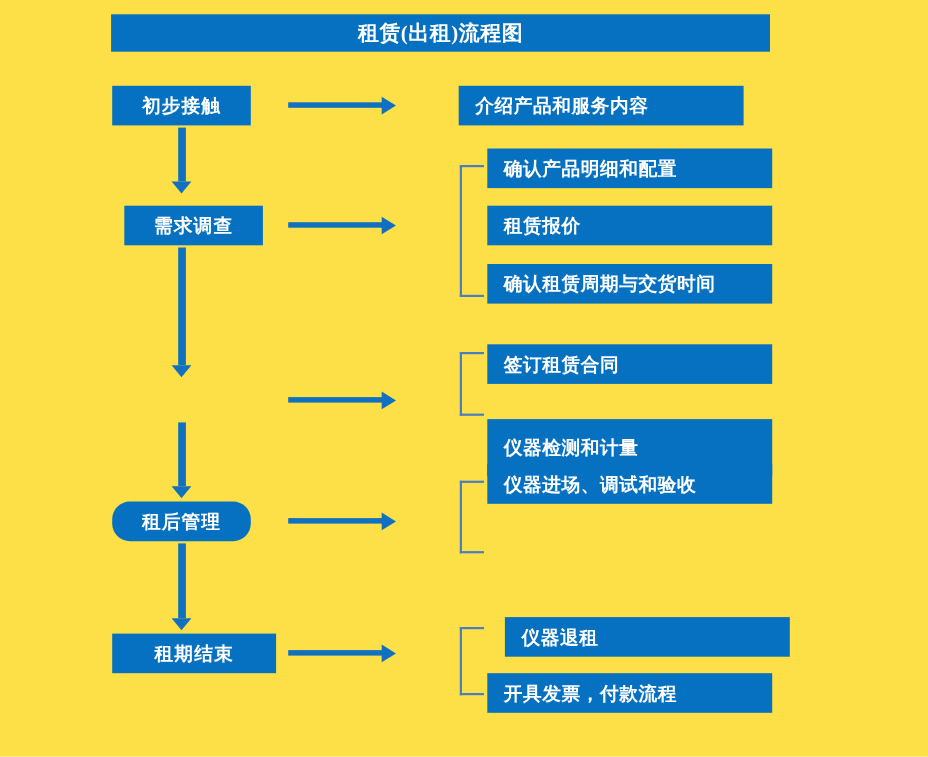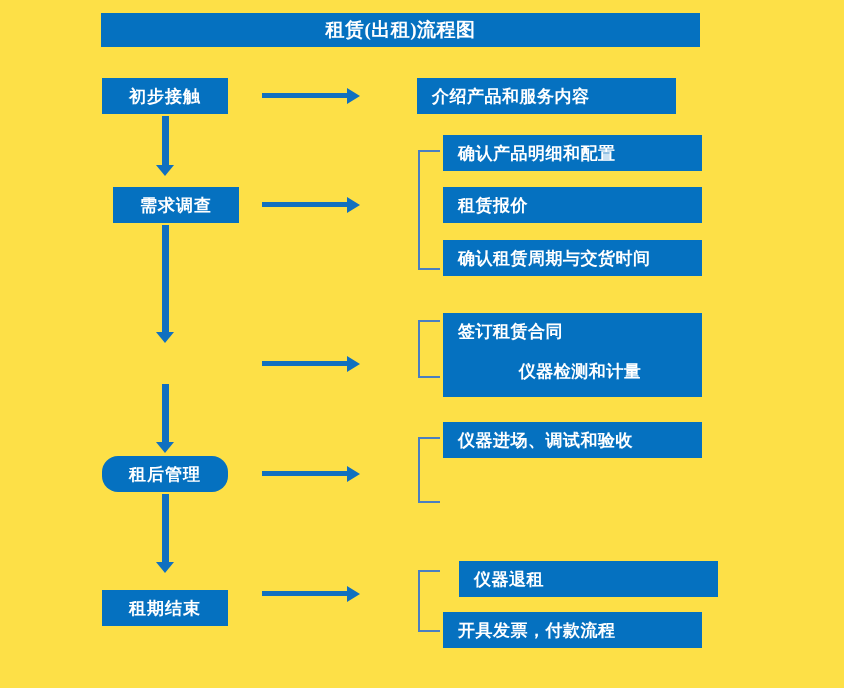--- a/index.html
+++ b/index.html
@@ -122,21 +122,21 @@
 
   <div class="stage-box" style="left:102px; top:187px; width:126px; height:36px;margin-left:11px;">
     <span>需求调查</span>
   </div>
 
 
   <div class="stage-box" style="left:102px; top:456px; width:126px; height:36px;border-radius:16px;">
     <span>租后管理</span>
   </div>
 
-  <div class="stage-box" style="left:102px; top:576px; width:126px; height:36px;margin-top:14px;">
+  <div class="stage-box" style="left:102px; top:576px; width:149px; height:36px;">
     <span>租期结束</span>
   </div>
 
   <div class="arrow-down" style="left:155px; top:116px; height:60px;">
     <div class="shaft" style="height:49px;"></div>
     <div class="head" style="top:49px;"></div>
   </div>
 
   <div class="arrow-down" style="left:155px; top:225px; height:118px;">
     <div class="shaft" style="height:107px;"></div>
@@ -199,21 +199,21 @@
   </div>
 
   <div class="detail-box" style="left:443px; top:240px; width:259px; height:36px;">
     <span>确认租赁周期与交货时间</span>
   </div>
 
   <div class="detail-box" style="left:443px; top:313px; width:259px; height:36px;">
     <span>签订租赁合同</span>
   </div>
 
-  <div class="detail-box" style="left:443px; top:345px; width:259px; height:52px;justify-content:center;">
+  <div class="detail-box" style="left:443px; top:381px; width:259px; height:52px;">
     <span>仪器检测和计量</span>
   </div>
 
   <div class="detail-box" style="left:443px; top:422px; width:259px; height:36px;">
     <span>仪器进场、调试和验收</span>
   </div>
 
 
   <div class="detail-box" style="left:443px; top:561px; width:259px; height:36px;margin-left:16px;">
     <span>仪器退租</span>

